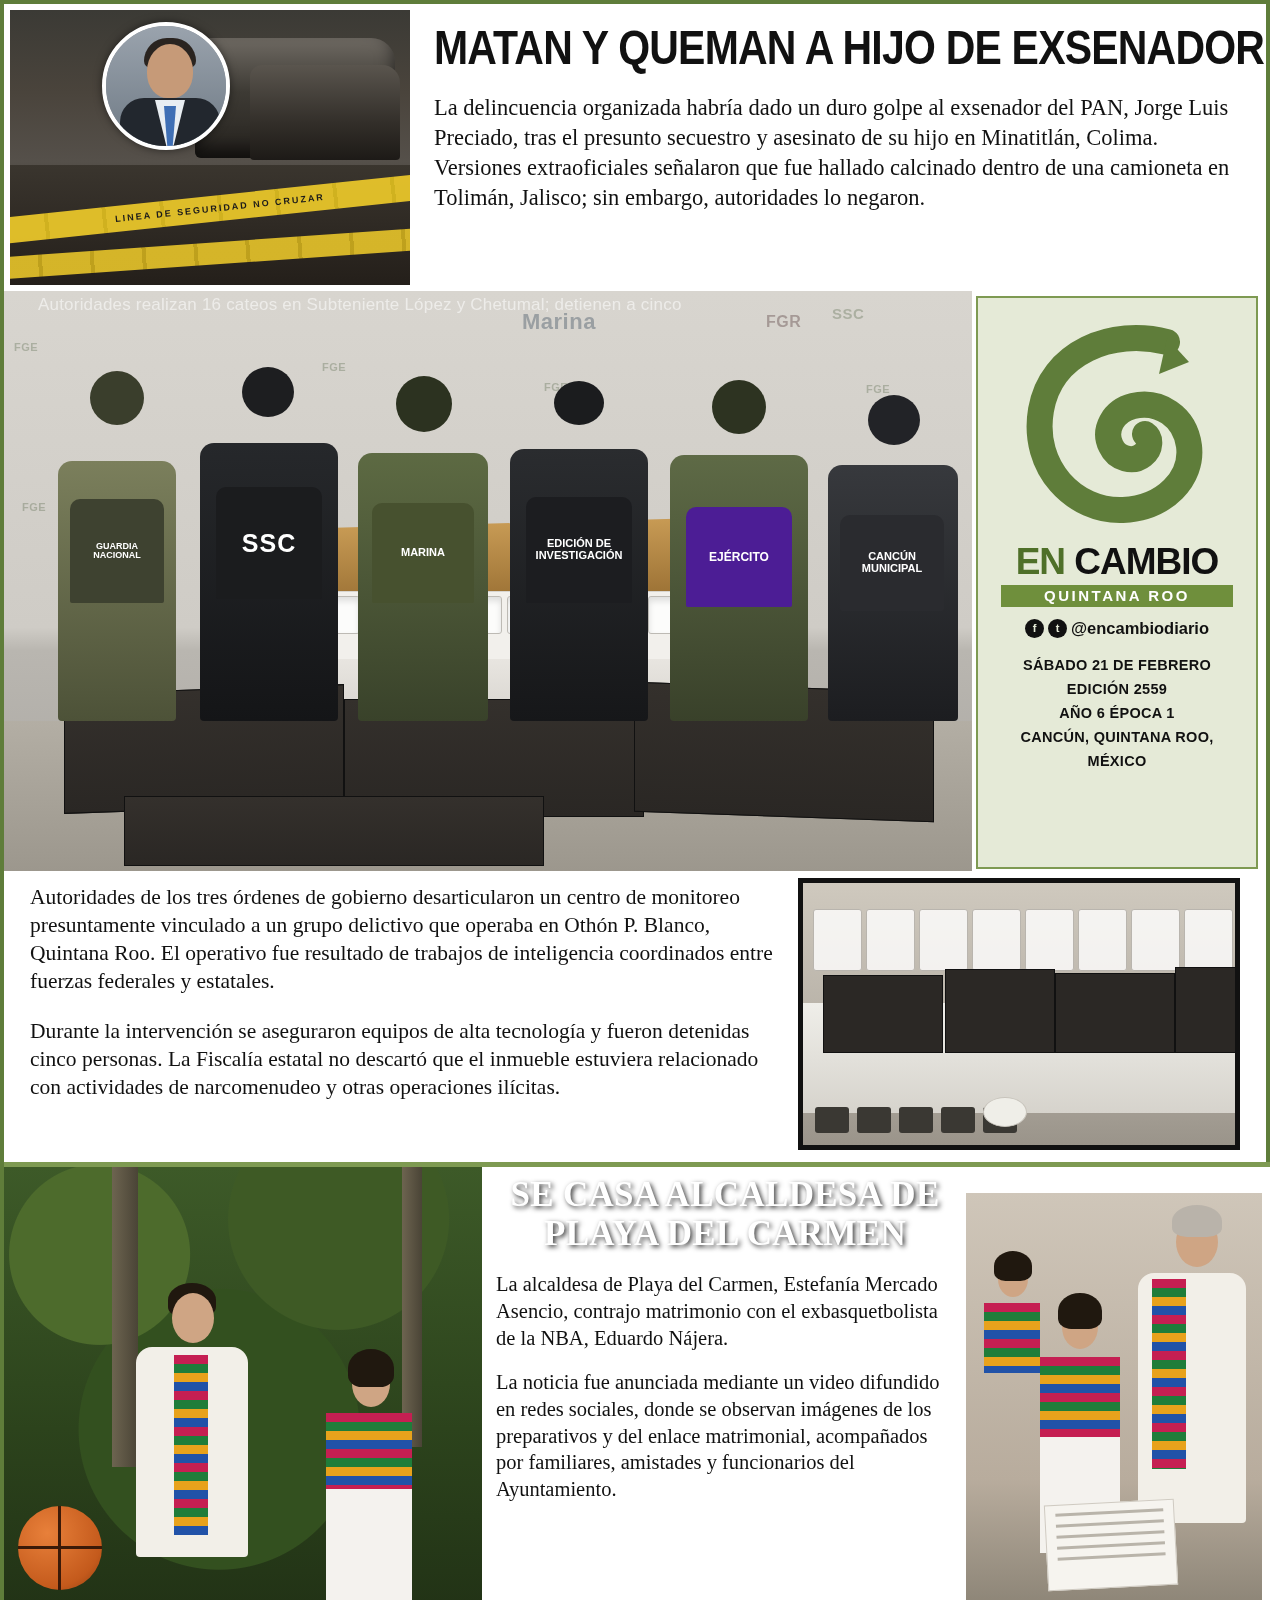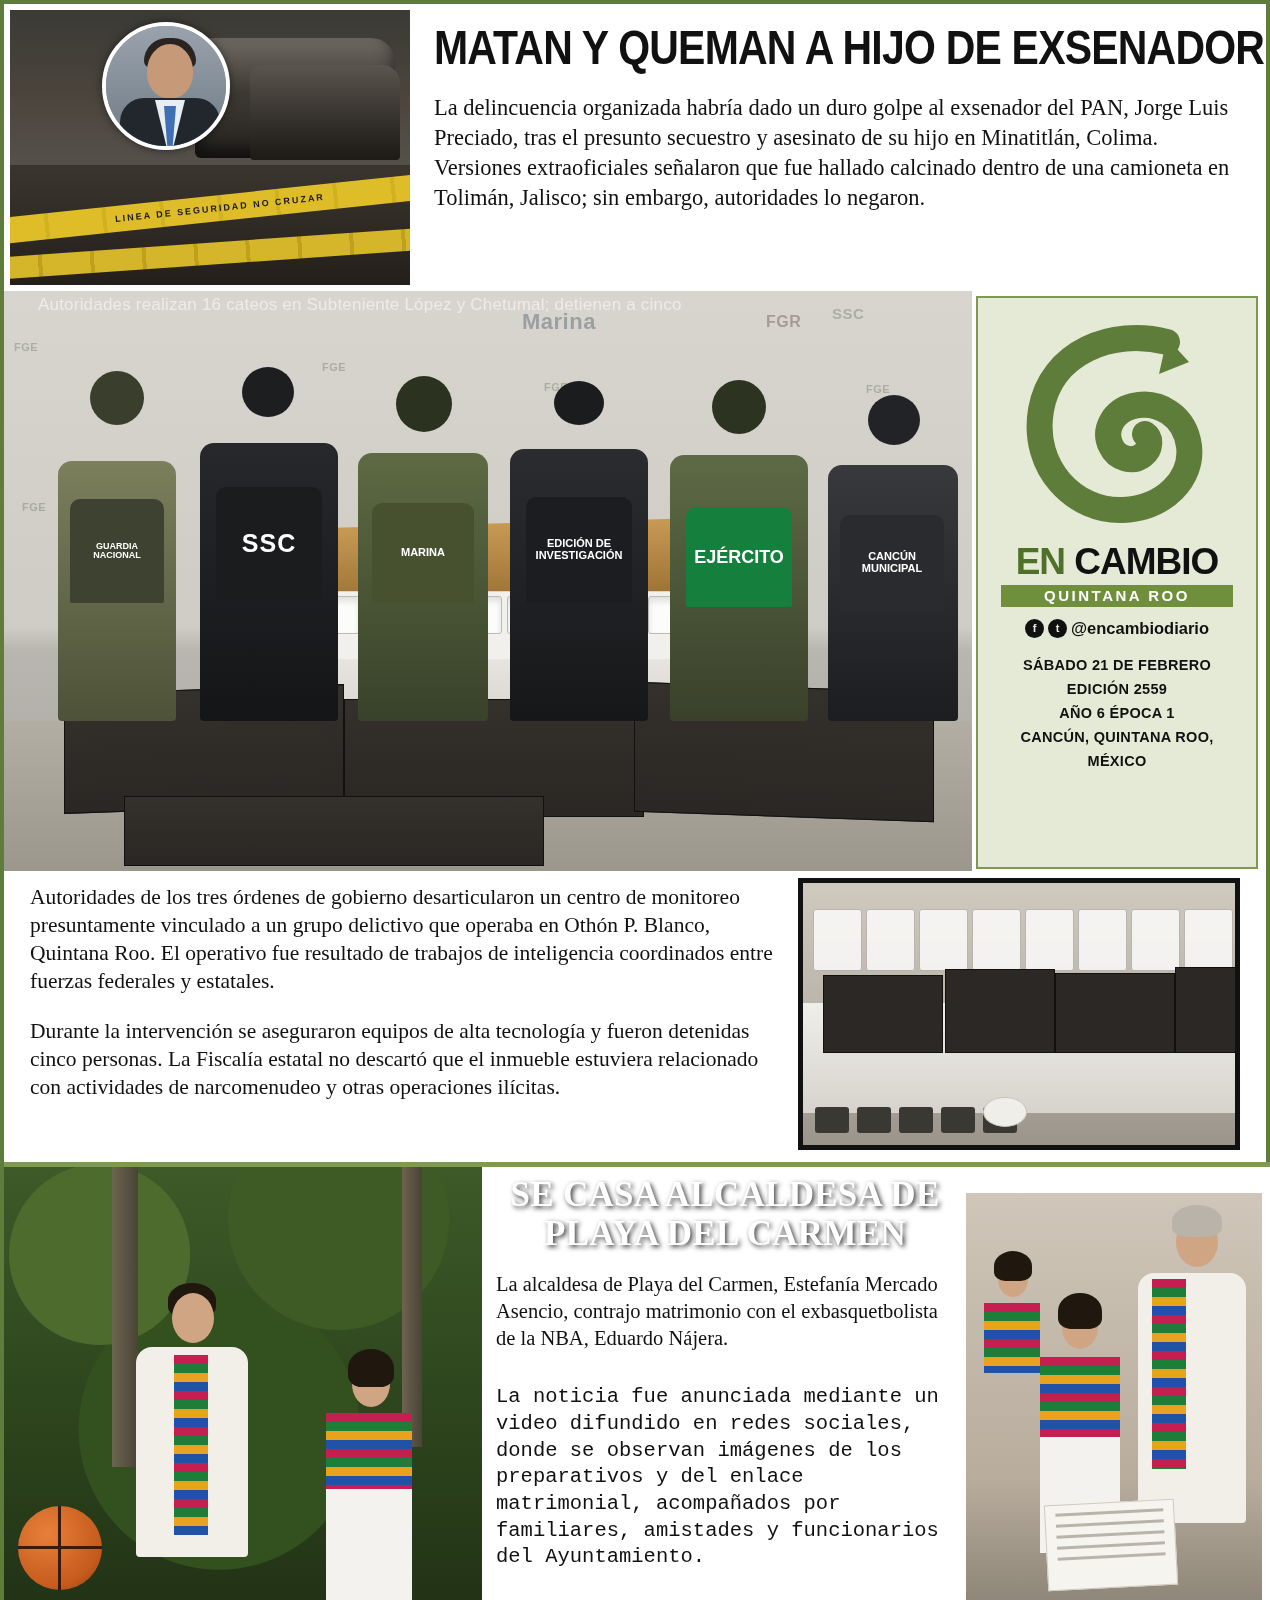--- a/index.html
+++ b/index.html
@@ -319,21 +319,21 @@
     font-size: 35px; line-height: 1.12;
     text-align: center;
     text-shadow: 2px 2px 5px rgba(0,0,0,.8);
     letter-spacing: .3px;
   }
   .b-body {
     margin-top: 18px;
     font-family: "Liberation Serif", serif;
     font-size: 20.5px; line-height: 1.3; color: #111;
   }
-  .b-body p + p { margin-top: 33px; font-family: Liberation Mono, monospace; }
+  .b-body p + p { margin-top: 18px; }
 
   .b-photo2 {
     position: absolute; left: 960px; top: 24px; width: 300px; height: 413px;
     overflow: hidden; background: #d9d2c8; border: 2px solid #fff;
   }
   .bp2-room { position: absolute; inset: 0; background: linear-gradient(180deg,#cfc6b9 0%, #b8ac9d 70%, #8e8678 100%); }
   .bp2-groom { position: absolute; right: 10px; top: 10px; width: 120px; height: 330px; }
   .bp2-bride { position: absolute; left: 60px; top: 60px; width: 110px; height: 300px; }
   .bp2-guest { position: absolute; left: 10px; top: 40px; width: 70px; height: 190px; }
   .bp2-doc {
@@ -435,21 +435,21 @@
     </div>
 
     <div class="officer" style="left:500px; height:350px; width:150px;">
       <div class="of-body" style="left:6px; width:138px; height:272px; background:linear-gradient(180deg,#2a2c2f,#161719);"></div>
       <div class="of-vest" style="left:22px; bottom:118px; width:106px; height:106px; background:#1c1d20; font-size:11px; padding:0 6px;">EDICIÓN DE INVESTIGACIÓN</div>
       <div class="of-head" style="left:50px; top:10px; width:50px; height:44px; background:#1b1c1e;"></div>
     </div>
 
     <div class="officer" style="left:660px; height:345px; width:150px;">
       <div class="of-body" style="left:6px; width:138px; height:266px; background:linear-gradient(180deg,#5e6a46,#39412a);"></div>
-      <div class="of-vest" style="left:22px; bottom:114px; width:106px; height:100px; background:#15803d; font-size:18px;margin-top:24px;">EJÉRCITO</div>
+      <div class="of-vest" style="left:22px; bottom:114px; width:106px; height:100px; background:#4c1d95; font-size:12px;margin-top:24px;">EJÉRCITO</div>
       <div class="of-head" style="left:48px; top:4px; width:54px; height:54px; background:#2d3321;"></div>
     </div>
 
     <div class="officer" style="left:820px; height:330px; width:140px;">
       <div class="of-body" style="left:4px; width:130px; height:256px; background:linear-gradient(180deg,#37393d,#1c1d20);"></div>
       <div class="of-vest" style="left:16px; bottom:110px; width:104px; height:96px; background:#2a2b2f; font-size:11px;">CANCÚN MUNICIPAL</div>
       <div class="of-head" style="left:44px; top:4px; width:52px; height:50px; background:#222327;"></div>
     </div>
 
     <div class="mp-caption">Autoridades realizan 16 cateos en Subteniente López y Chetumal; detienen a cinco</div>

